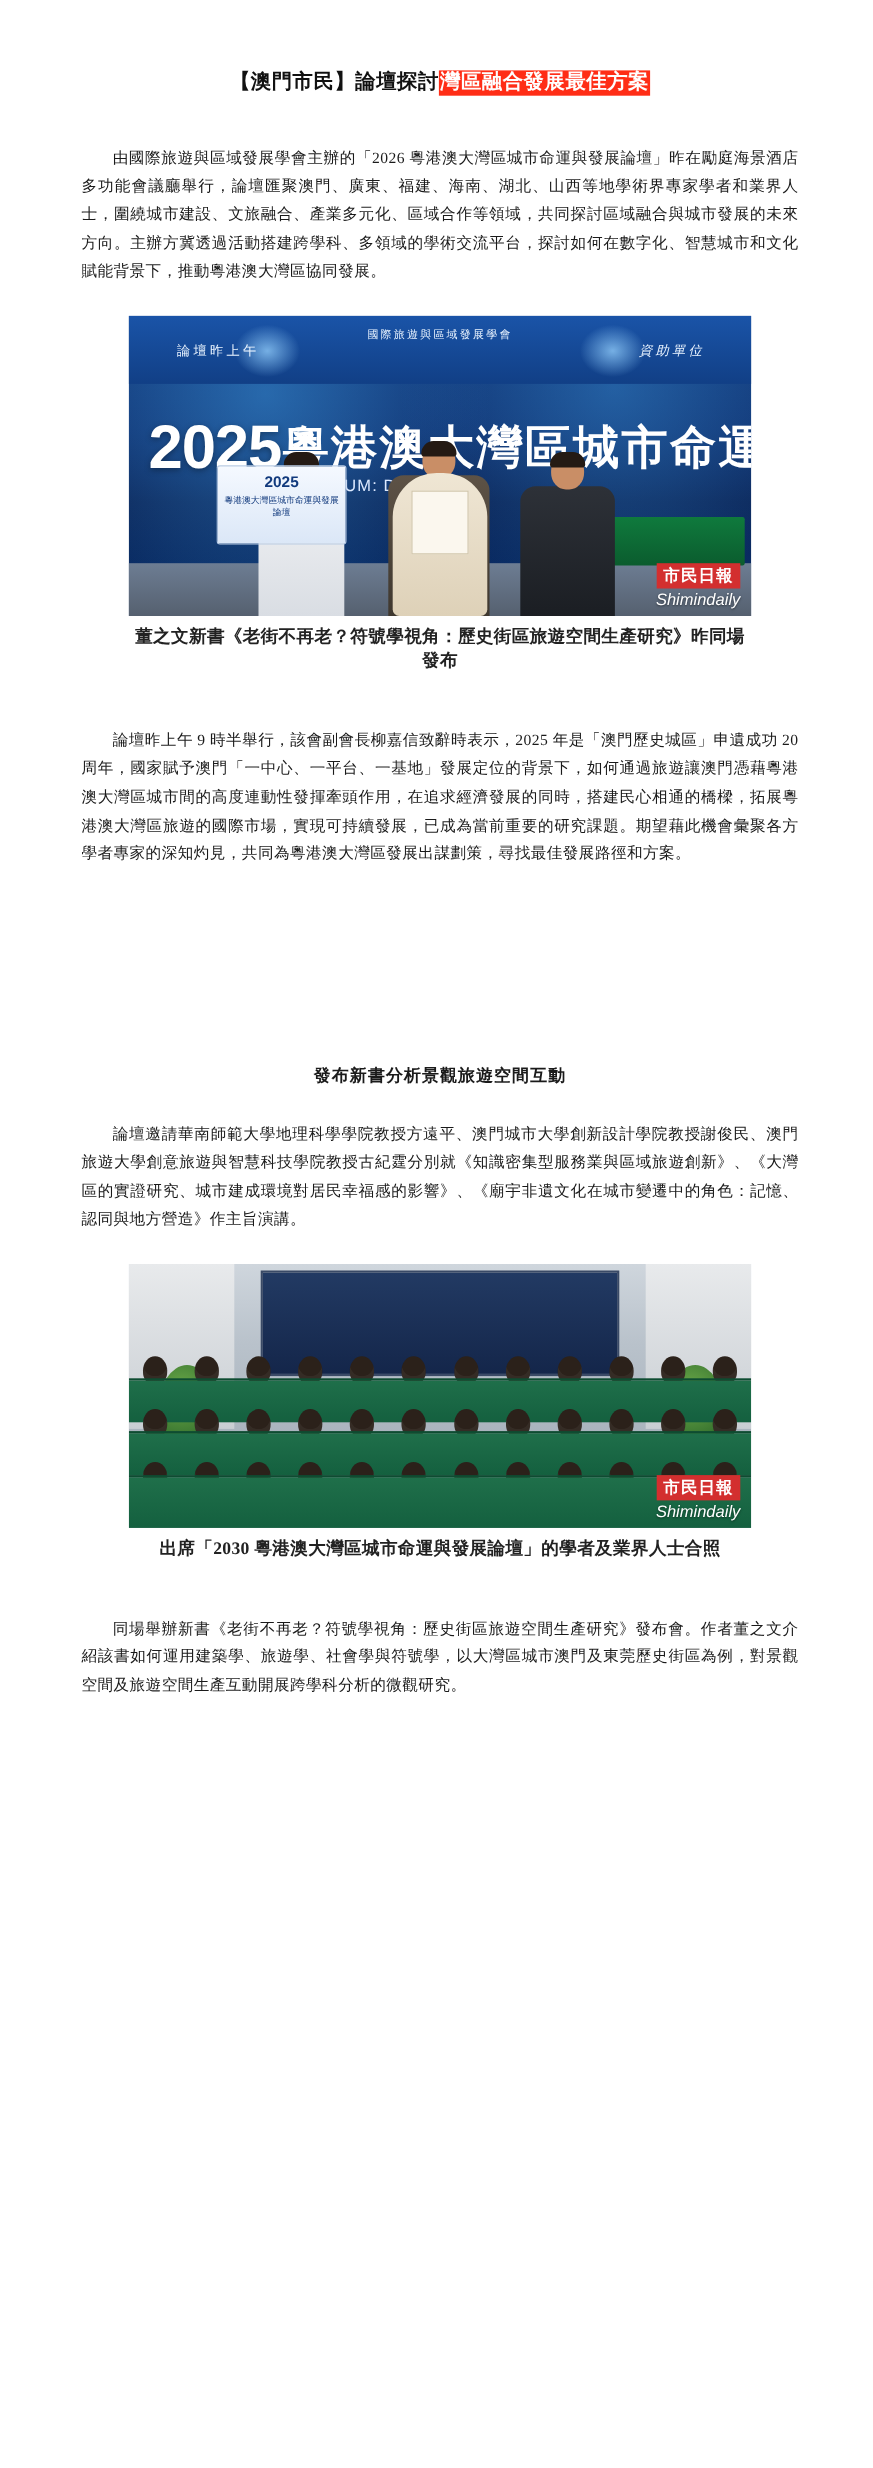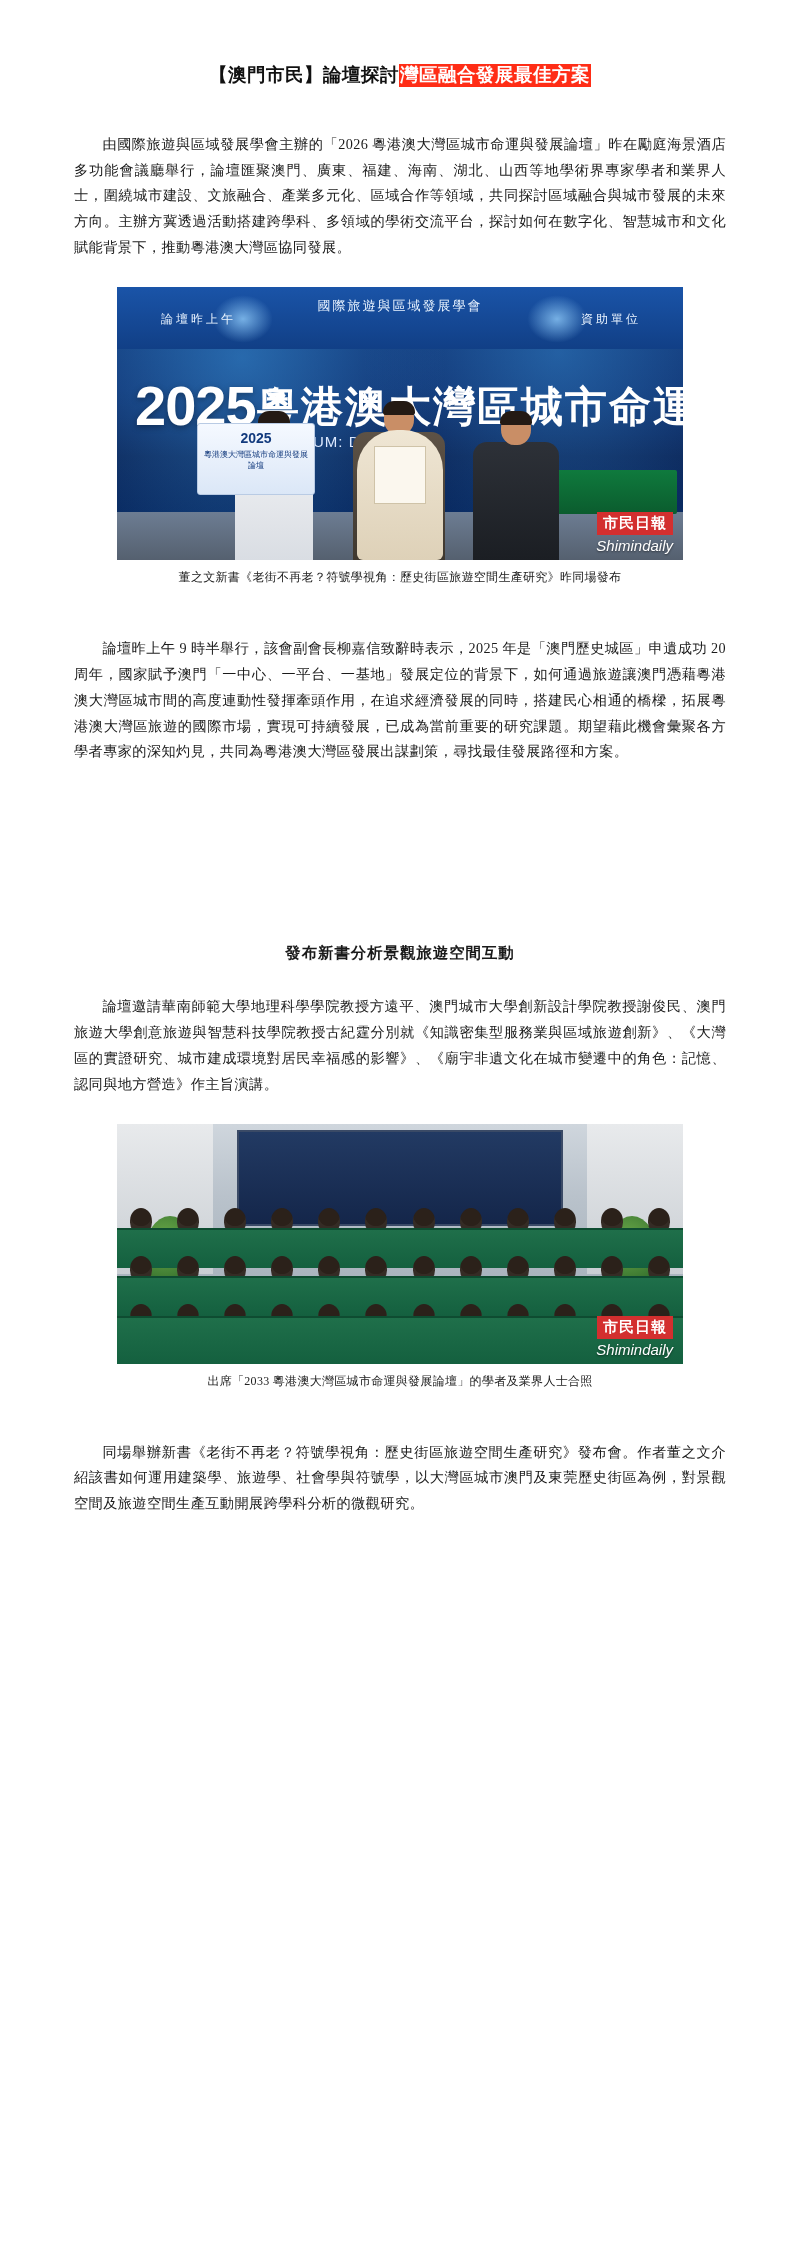--- a/index.html
+++ b/index.html
@@ -48,26 +48,27 @@
     display: flex;
     flex-direction: column;
     align-items: center;
   }
   .figure .frame {
     width: 566px;
     position: relative;
     overflow: hidden;
   }
   .caption {
-    font-size: 12px;
+    font-size: 16px;
     color: #222;
     text-align: center;
     margin-top: 9px;
     letter-spacing: 0.3px;
     width: 566px;
+    font-weight: bold;
   }
   .subhead {
     text-align: center;
     font-size: 15.4px;
     font-weight: bold;
     letter-spacing: 1px;
     margin: 40px 0 30px 0;
   }
   .spacer-lg { height: 120px; }
   .spacer-md { height: 40px; }
@@ -81,29 +82,29 @@
       radial-gradient(circle at 78% 24%, rgba(60,150,220,.45), rgba(10,30,90,0) 40%),
       linear-gradient(180deg,#123a7d 0%, #0e2f6e 38%, #0b2558 62%, #08306b 100%);
     position: relative;
   }
   .p1-banner-top {
     position: absolute; left: 0; right: 0; top: 0; height: 62px;
     background: linear-gradient(180deg,#1a54a8 0%, #113f86 100%);
   }
   .p1-logo-center {
     position: absolute; left: 50%; top: 10px; transform: translateX(-50%);
-    color: #e8f3ff; font-size: 13px; letter-spacing: 2px; white-space: nowrap;
+    color: #e8f3ff; font-size: 10px; letter-spacing: 2px; white-space: nowrap;
     font-family: "Liberation Sans", sans-serif;
   }
   .p1-label {
     position: absolute; top: 24px; color: #eaf4ff; font-size: 12px;
     letter-spacing: 3px; font-family: "Liberation Sans", sans-serif;
   }
   .p1-label.left { left: 44px; }
-  .p1-label.right { right: 42px; }
+  .p1-label.right { right: 42px; font-style: italic; }
   .p1-hand {
     position: absolute; top: 8px; width: 60px; height: 48px;
     background: radial-gradient(ellipse at 50% 50%, rgba(150,210,255,.75), rgba(20,70,150,0) 70%);
     border-radius: 50%;
   }
   .p1-hand.l { left: 96px; }
   .p1-hand.r { right: 96px; }
   .p1-year {
     position: absolute; left: 18px; top: 86px;
     font-size: 56px; font-weight: bold; color: #ffffff;
@@ -375,21 +376,21 @@
             <span></span>
         </div>
         <div class="p2-row r3"></div>
 
         <div class="p2-wm">
           <span class="cn">市民日報</span>
           <span class="en">Shimindaily</span>
         </div>
       </div>
     </div>
-    <div class="caption">出席「2033 粵港澳大灣區城市命運與發展論壇」的學者及業界人士合照</div>
+    <div class="caption">出席「2030 粵港澳大灣區城市命運與發展論壇」的學者及業界人士合照</div>
   </div>
 
   <div class="spacer-md"></div>
 
   <p class="body-text">同場舉辦新書《老街不再老？符號學視角：歷史街區旅遊空間生產研究》發布會。作者董之文介紹該書如何運用建築學、旅遊學、社會學與符號學，以大灣區城市澳門及東莞歷史街區為例，對景觀空間及旅遊空間生產互動開展跨學科分析的微觀研究。</p>
 
   <div class="spacer-md"></div>
 
 
 </div>

